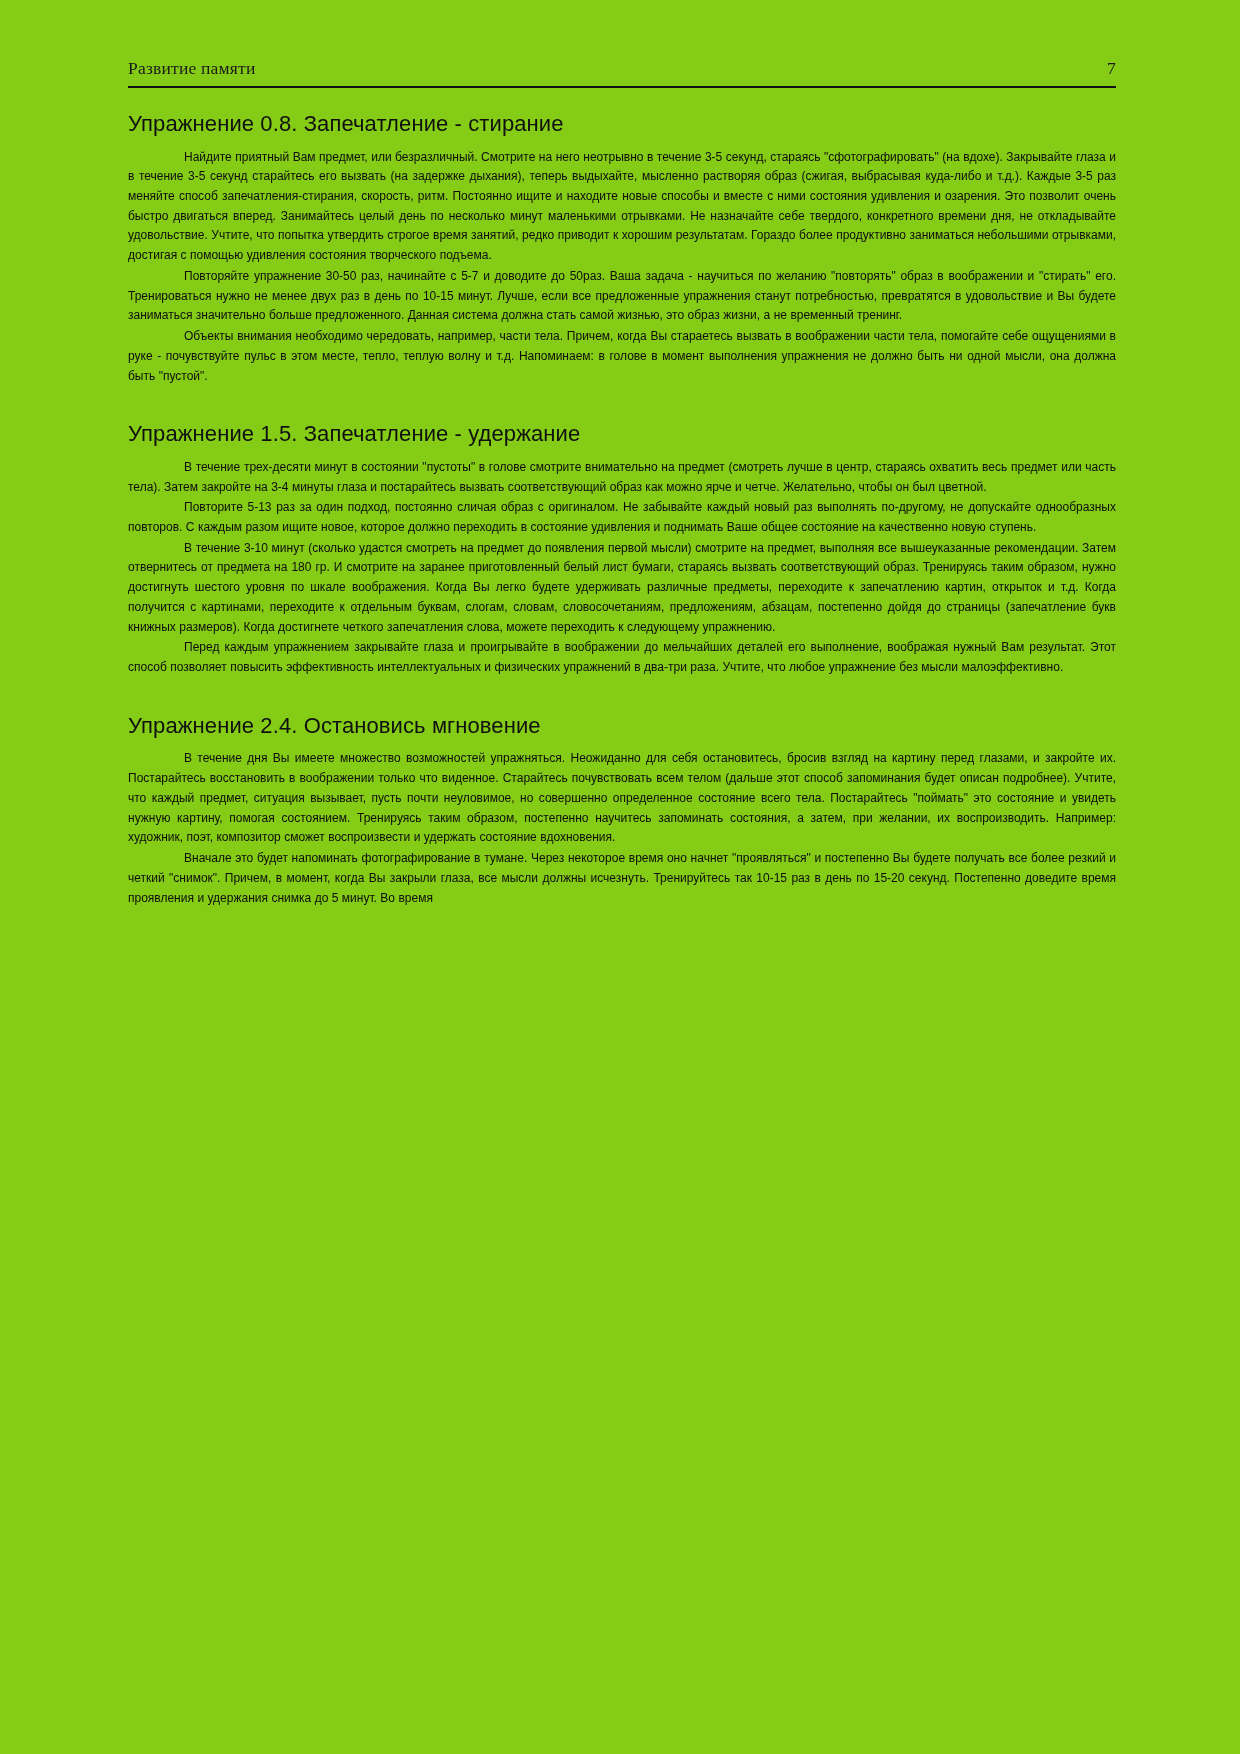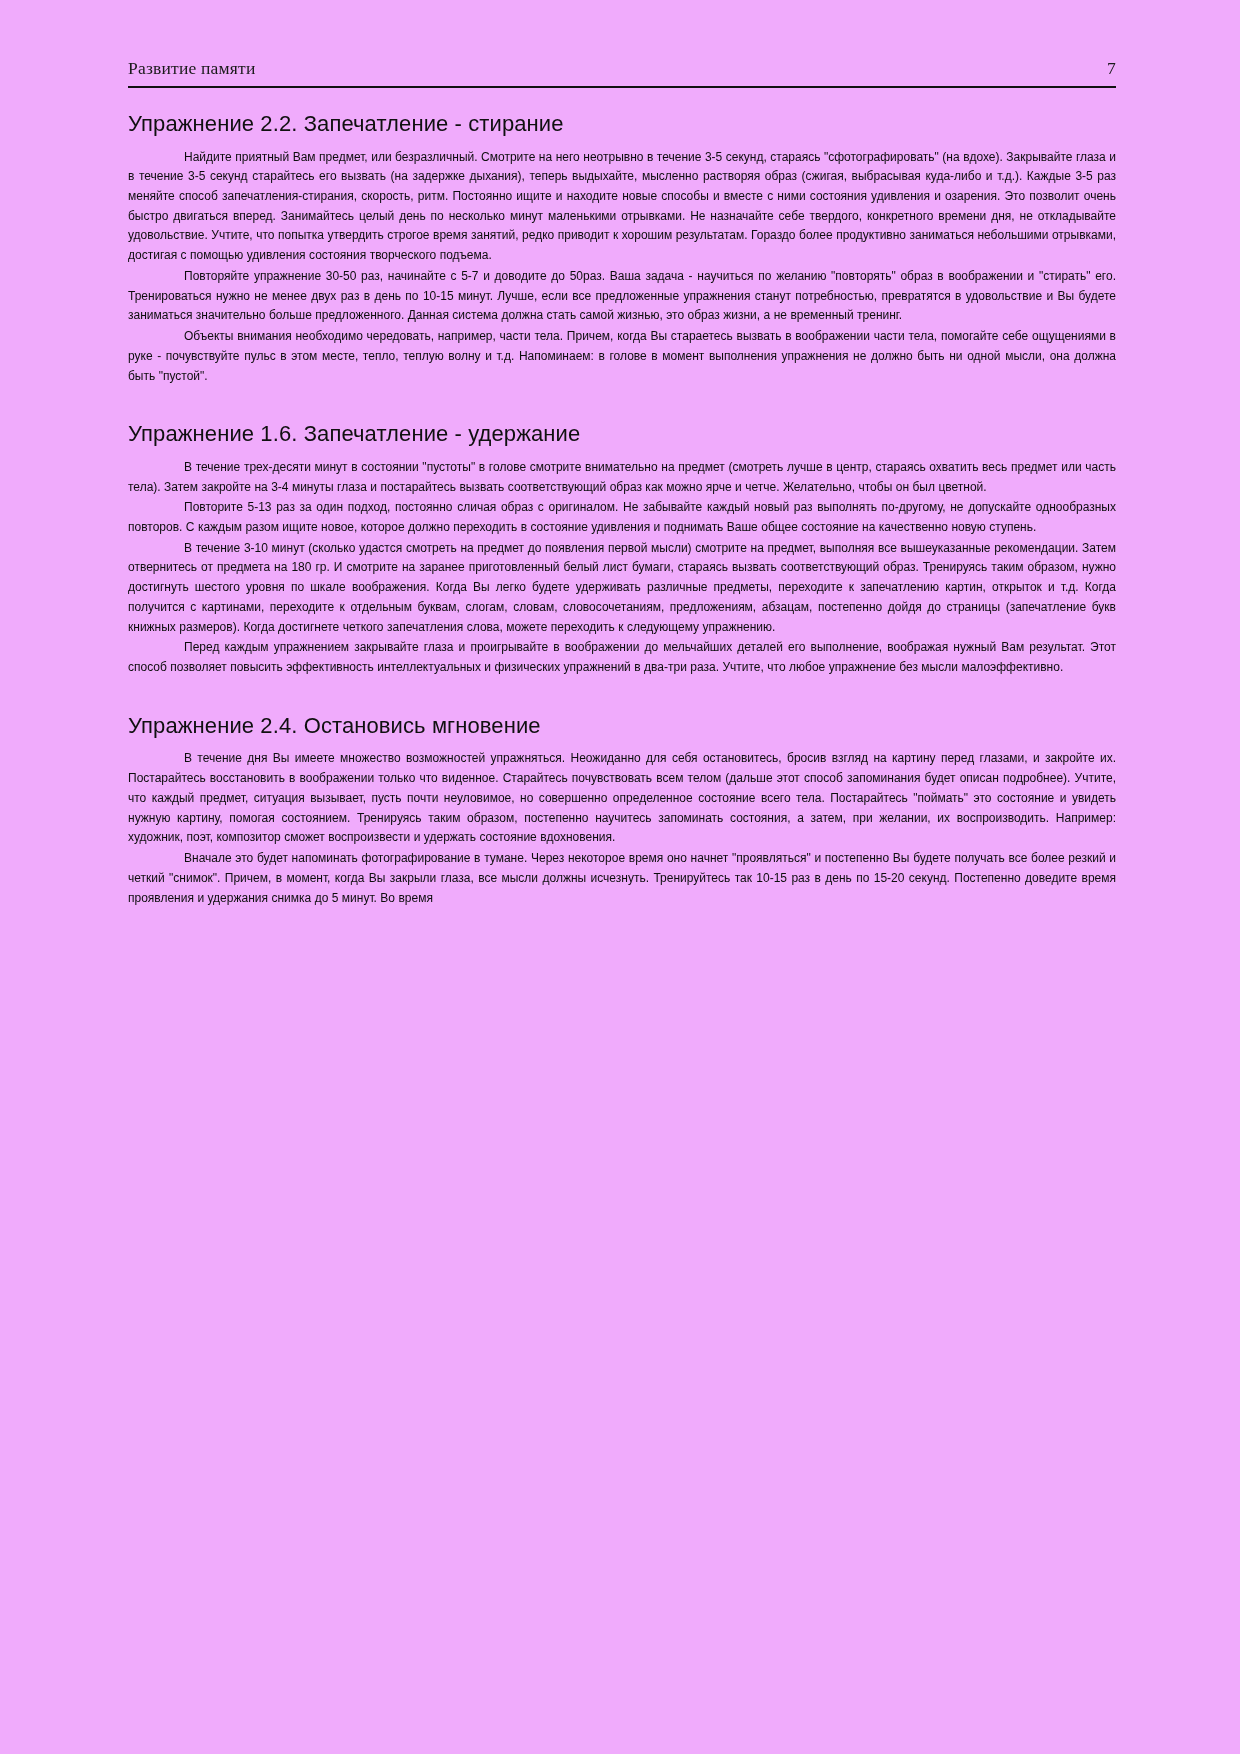--- a/index.html
+++ b/index.html
@@ -6,21 +6,21 @@
   html, body {
     margin: 0;
     padding: 0;
     background: #ffffff;
   }
   .page {
     position: relative;
     width: 1240px;
     height: 1754px;
     margin: 0 auto;
-    background: #f0abfc;
+    background: #84cc16;
     box-sizing: border-box;
     padding: 0;
     overflow: hidden;
   }
   .content {
     position: absolute;
     left: 128px;
     top: 58px;
     width: 988px;
   }
@@ -81,26 +81,26 @@
 
 <div class="page">
   <div class="content">
 
     <div class="running-head">
       <span class="head-title">Развитие памяти</span>
       <span class="page-number">7</span>
     </div>
     <hr class="head-rule">
 
-    <h2 class="section-heading">Упражнение 2.2. Запечатление - стирание</h2>
+    <h2 class="section-heading">Упражнение 0.8. Запечатление - стирание</h2>
     <p class="body-text">Найдите приятный Вам предмет, или безразличный. Смотрите на него неотрывно в течение 3-5 секунд, стараясь "сфотографировать" (на вдохе). Закрывайте глаза и в течение 3-5 секунд старайтесь его вызвать (на задержке дыхания), теперь выдыхайте, мысленно растворяя образ (сжигая, выбрасывая куда-либо и т.д.). Каждые 3-5 раз меняйте способ запечатления-стирания, скорость, ритм. Постоянно ищите и находите новые способы и вместе с ними состояния удивления и озарения. Это позволит очень быстро двигаться вперед. Занимайтесь целый день по несколько минут маленькими отрывками. Не назначайте себе твердого, конкретного времени дня, не откладывайте удовольствие. Учтите, что попытка утвердить строгое время занятий, редко приводит к хорошим результатам. Гораздо более продуктивно заниматься небольшими отрывками, достигая с помощью удивления состояния творческого подъема.</p>
     <p class="body-text">Повторяйте упражнение 30-50 раз, начинайте с 5-7 и доводите до 50раз. Ваша задача - научиться по желанию "повторять" образ в воображении и "стирать" его. Тренироваться нужно не менее двух раз в день по 10-15 минут. Лучше, если все предложенные упражнения станут потребностью, превратятся в удовольствие и Вы будете заниматься значительно больше предложенного. Данная система должна стать самой жизнью, это образ жизни, а не временный тренинг.</p>
     <p class="body-text">Объекты внимания необходимо чередовать, например, части тела. Причем, когда Вы стараетесь вызвать в воображении части тела, помогайте себе ощущениями в руке - почувствуйте пульс в этом месте, тепло, теплую волну и т.д. Напоминаем: в голове в момент выполнения упражнения не должно быть ни одной мысли, она должна быть "пустой".</p>
 
-    <h2 class="section-heading spaced">Упражнение 1.6. Запечатление - удержание</h2>
+    <h2 class="section-heading spaced">Упражнение 1.5. Запечатление - удержание</h2>
     <p class="body-text">В течение трех-десяти минут в состоянии "пустоты" в голове смотрите внимательно на предмет (смотреть лучше в центр, стараясь охватить весь предмет или часть тела). Затем закройте на 3-4 минуты глаза и постарайтесь вызвать соответствующий образ как можно ярче и четче. Желательно, чтобы он был цветной.</p>
     <p class="body-text">Повторите 5-13 раз за один подход, постоянно сличая образ с оригиналом. Не забывайте каждый новый раз выполнять по-другому, не допускайте однообразных повторов. С каждым разом ищите новое, которое должно переходить в состояние удивления и поднимать Ваше общее состояние на качественно новую ступень.</p>
     <p class="body-text">В течение 3-10 минут (сколько удастся смотреть на предмет до появления первой мысли) смотрите на предмет, выполняя все вышеуказанные рекомендации. Затем отвернитесь от предмета на 180 гр. И смотрите на заранее приготовленный белый лист бумаги, стараясь вызвать соответствующий образ. Тренируясь таким образом, нужно достигнуть шестого уровня по шкале воображения. Когда Вы легко будете удерживать различные предметы, переходите к запечатлению картин, открыток и т.д. Когда получится с картинами, переходите к отдельным буквам, слогам, словам, словосочетаниям, предложениям, абзацам, постепенно дойдя до страницы (запечатление букв книжных размеров). Когда достигнете четкого запечатления слова, можете переходить к следующему упражнению.</p>
     <p class="body-text">Перед каждым упражнением закрывайте глаза и проигрывайте в воображении до мельчайших деталей его выполнение, воображая нужный Вам результат. Этот способ позволяет повысить эффективность интеллектуальных и физических упражнений в два-три раза. Учтите, что любое упражнение без мысли малоэффективно.</p>
 
     <h2 class="section-heading spaced">Упражнение 2.4. Остановись мгновение</h2>
     <p class="body-text">В течение дня Вы имеете множество возможностей упражняться. Неожиданно для себя остановитесь, бросив взгляд на картину перед глазами, и закройте их. Постарайтесь восстановить в воображении только что виденное. Старайтесь почувствовать всем телом (дальше этот способ запоминания будет описан подробнее). Учтите, что каждый предмет, ситуация вызывает, пусть почти неуловимое, но совершенно определенное состояние всего тела. Постарайтесь "поймать" это состояние и увидеть нужную картину, помогая состоянием. Тренируясь таким образом, постепенно научитесь запоминать состояния, а затем, при желании, их воспроизводить. Например: художник, поэт, композитор сможет воспроизвести и удержать состояние вдохновения.</p>
     <p class="body-text">Вначале это будет напоминать фотографирование в тумане. Через некоторое время оно начнет "проявляться" и постепенно Вы будете получать все более резкий и четкий "снимок". Причем, в момент, когда Вы закрыли глаза, все мысли должны исчезнуть. Тренируйтесь так 10-15 раз в день по 15-20 секунд. Постепенно доведите время проявления и удержания снимка до 5 минут. Во время</p>
 
   </div>

